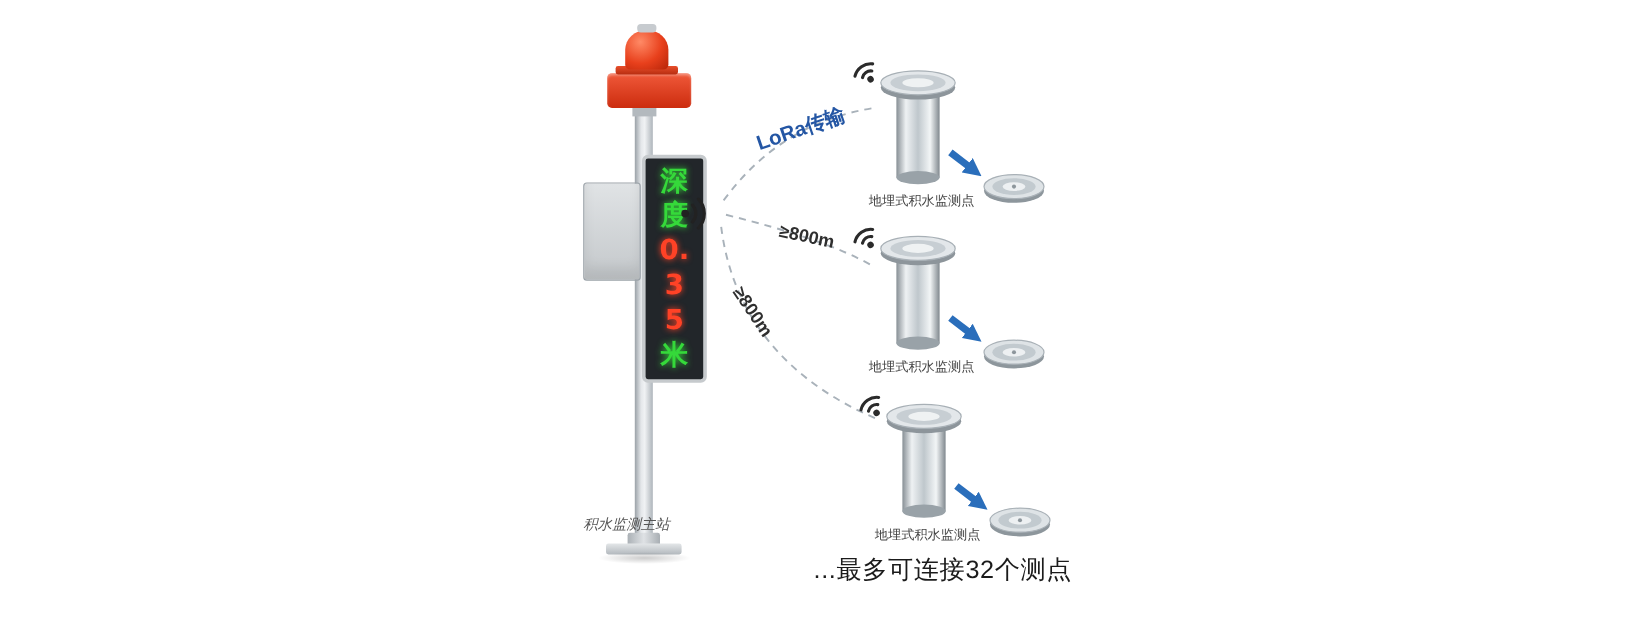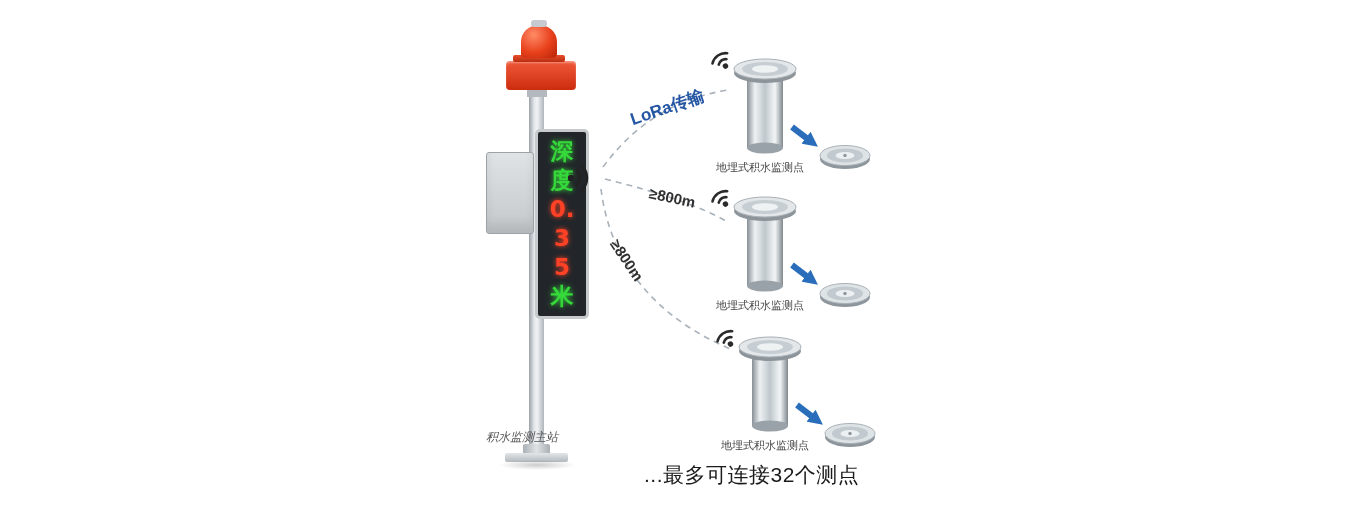--- a/index.html
+++ b/index.html
@@ -47,29 +47,29 @@
 
   .link-label{font-weight:bold;font-size:15px;white-space:nowrap;}
   .lora{left:629px;top:96px;font-size:17px;transform:rotate(-19deg);}
   .range1{left:649px;top:189px;transform:rotate(12deg);}
   .range2{left:621px;top:236px;transform:rotate(56deg);transform-origin:0 0;}
 
   
   .sensor{width:160px;height:130px;}
   .sensor .wifi{position:absolute;left:-26px;top:-10px;transform:rotate(-35deg);}
   .sensor .cyl{position:absolute;left:0;top:0;}
-  .sensor .sensor-label{position:absolute;left:-16px;top:104px;width:96px;text-align:left;
+  .sensor .sensor-label{position:absolute;left:-16px;top:104px;width:96px;text-align:right;
         font-size:11px;color:#444;white-space:nowrap;}
   .sensor .arrow{position:absolute;left:55px;top:66px;}
   .sensor .disc{position:absolute;left:86px;top:84px;}
   .s1{left:732px;top:56px;}
   .s2{left:732px;top:194px;}
   .s3{left:737px;top:334px;}
 
-  .footer{left:644px;top:461px;font-size:21px;color:#1b1b1b;font-weight:500;letter-spacing:.5px;white-space:nowrap;}
+  .footer{left:678px;top:461px;font-size:21px;color:#1b1b1b;font-weight:500;letter-spacing:.5px;white-space:nowrap;}
 </style>
 </head>
 <body>
 
 <div class="canvas">
 
   <svg width="0" height="0" style="position:absolute">
     <defs>
       <linearGradient id="steelV" x1="0" y1="0" x2="1" y2="0">
         <stop offset="0" stop-color="#878f95"></stop>

